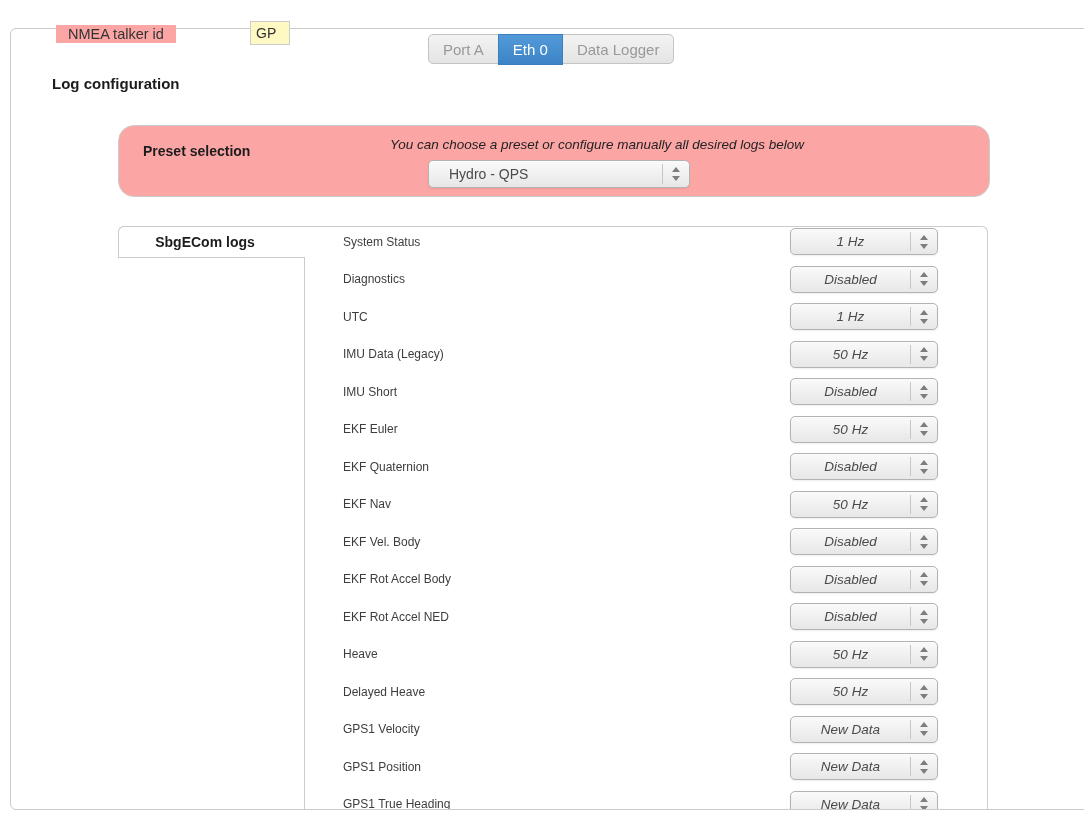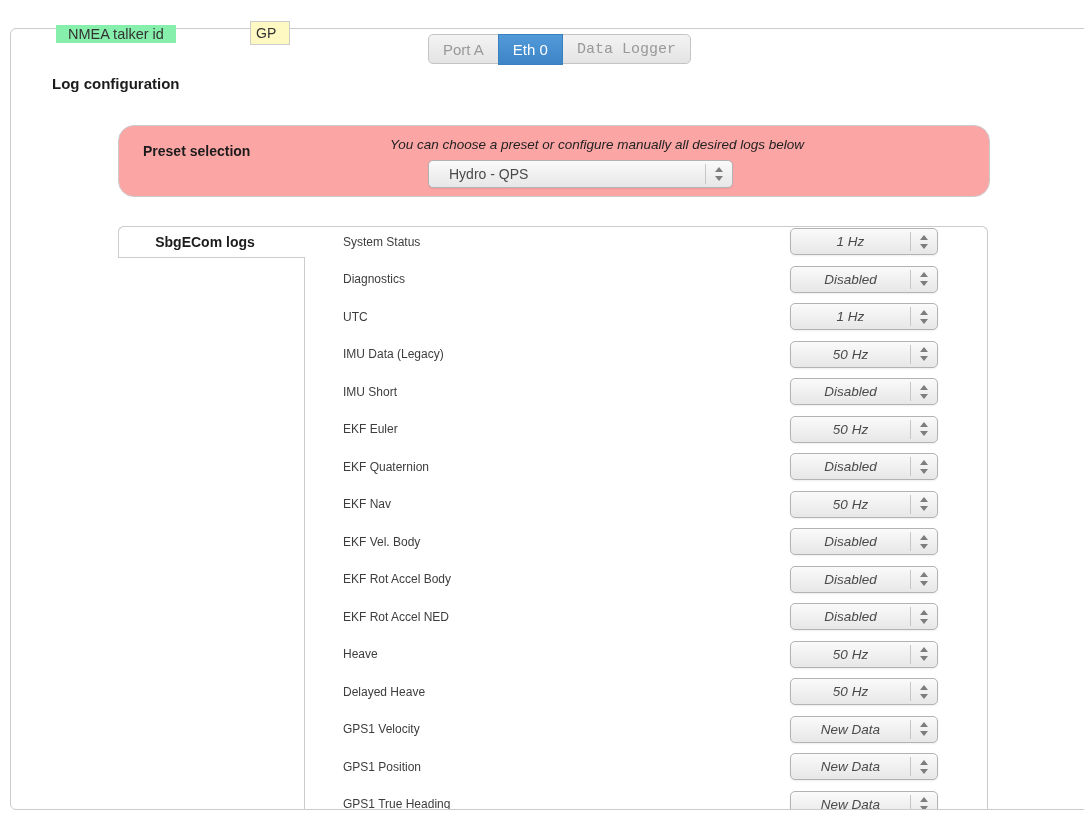--- a/index.html
+++ b/index.html
@@ -5,51 +5,51 @@
   * { margin:0; padding:0; box-sizing:border-box; }
   html,body { width:1084px; height:821px; background:#fff; overflow:hidden;
               font-family:"Liberation Sans", sans-serif; position:relative; }
 
   
   .panel { position:absolute; left:10px; top:28px; width:1090px; height:782px;
            border:1px solid #cbcbcb; border-radius:6px; background:#fff;
            overflow:hidden; z-index:1; }
 
   
-  .nmea-label { position:absolute; left:56px; top:25px; z-index:5; background:#86efac;
+  .nmea-label { position:absolute; left:56px; top:25px; z-index:5; background:#fca5a5;
                 padding:0 12px; font-size:14.5px; color:#333; line-height:18px; }
   .nmea-input { position:absolute; left:250px; top:21px; z-index:5; width:40px; height:24px;
                 border:1px solid #ccc; background:#fef9c3; font-family:"Liberation Sans",sans-serif;
                 font-size:14px; color:#333; padding:0 0 0 5px; outline:none; }
 
   
   .tabbar { position:absolute; left:428px; top:8px; z-index:5; display:flex; }
   .tab { height:30px; display:flex; align-items:center; justify-content:center;
          padding:0 14px; font-size:15px; color:#999;
          background:linear-gradient(180deg,#f3f3f3,#e4e4e4);
          border:1px solid #c4c4c4; margin-left:-1px; cursor:pointer;margin-top:26px; }
   .tab:first-child { border-radius:5px 0 0 5px; margin-left:0; }
-  .tab:last-child  { border-radius:0 5px 5px 0;font-family:Liberation Mono, monospace; }
+  .tab:last-child  { border-radius:0 5px 5px 0; }
   .tab.active { background:linear-gradient(180deg,#539ad9,#3c84c6);
                 color:#fff; border-color:#3a7fc0; height:31px; z-index:2; }
   .tab-connector { position:absolute; left:535px; top:38px; width:1px; height:13px;
                    background:#b9b9b9; z-index:4; }
 
   
   .section-title { position:absolute; left:41px; top:46px; font-size:15px;
                    font-weight:bold; color:#1c1c1c; }
 
   
   .preset-box { position:absolute; left:107px; top:96px; width:872px; height:72px;
                 border:1px solid #ccc; border-radius:16px; background:#fca5a5;padding-left:20px; }
   .preset-label { position:absolute; left:24px; top:17px; font-size:14px;
                   font-weight:bold; color:#1c1c1c; }
   .preset-hint { position:absolute; left:90px; right:4px; top:11px; text-align:center;
                  font-style:italic; font-size:13.5px; color:#222; }
-  .preset-select { position:absolute; left:309px; top:34px; width:305px; height:28px; }
+  .preset-select { position:absolute; left:309px; top:34px; width:262px; height:28px; }
 
   
   .sbg-outline { position:absolute; left:107px; top:197px; width:870px; height:600px;
                  border-top:1px solid #ccc; border-right:1px solid #ccc;
                  border-radius:6px 6px 0 0; pointer-events:none; }
   .sbg-label-cell { position:absolute; left:107px; top:197px; width:187px; height:32px;
                     border-left:1px solid #ccc; border-top:1px solid #ccc;
                     border-bottom:1px solid #ccc; border-radius:6px 0 0 0;
                     display:flex; align-items:center; justify-content:center;
                     font-size:14px; font-weight:bold; color:#1c1c1c; background:#fff;

